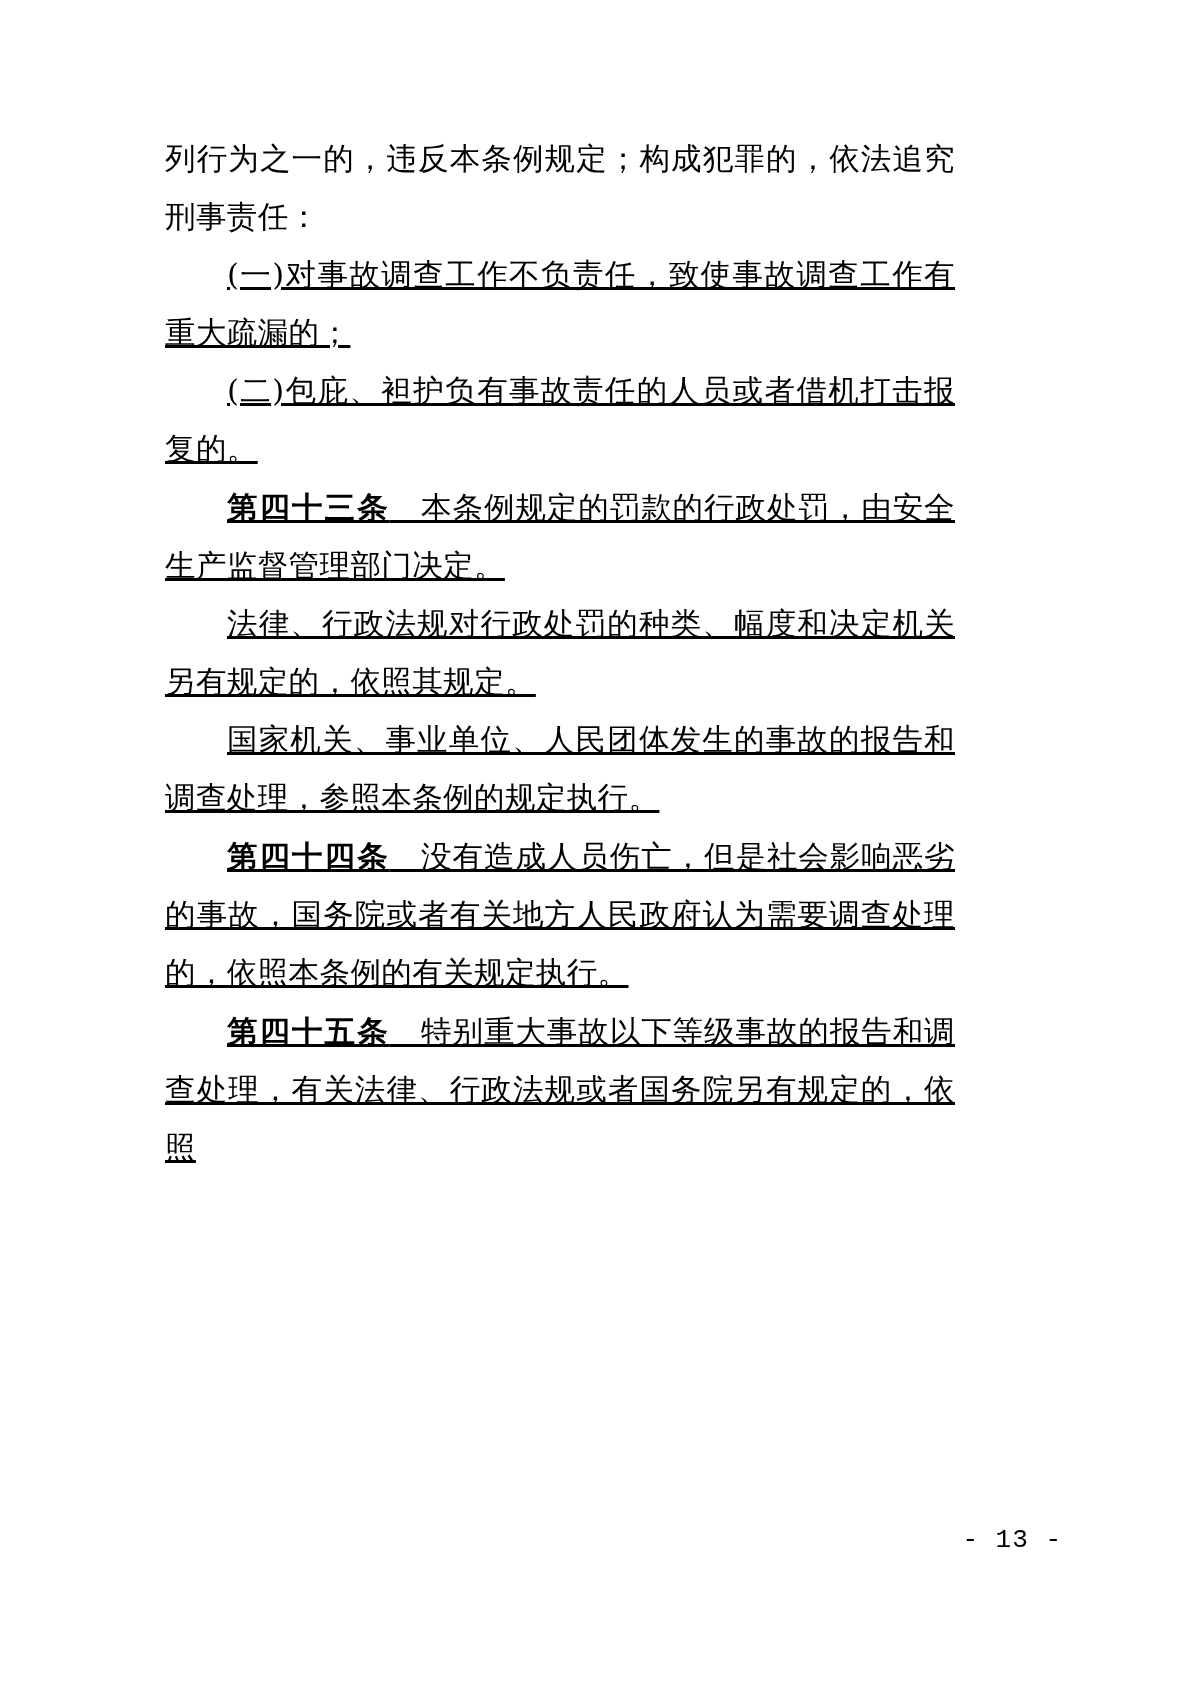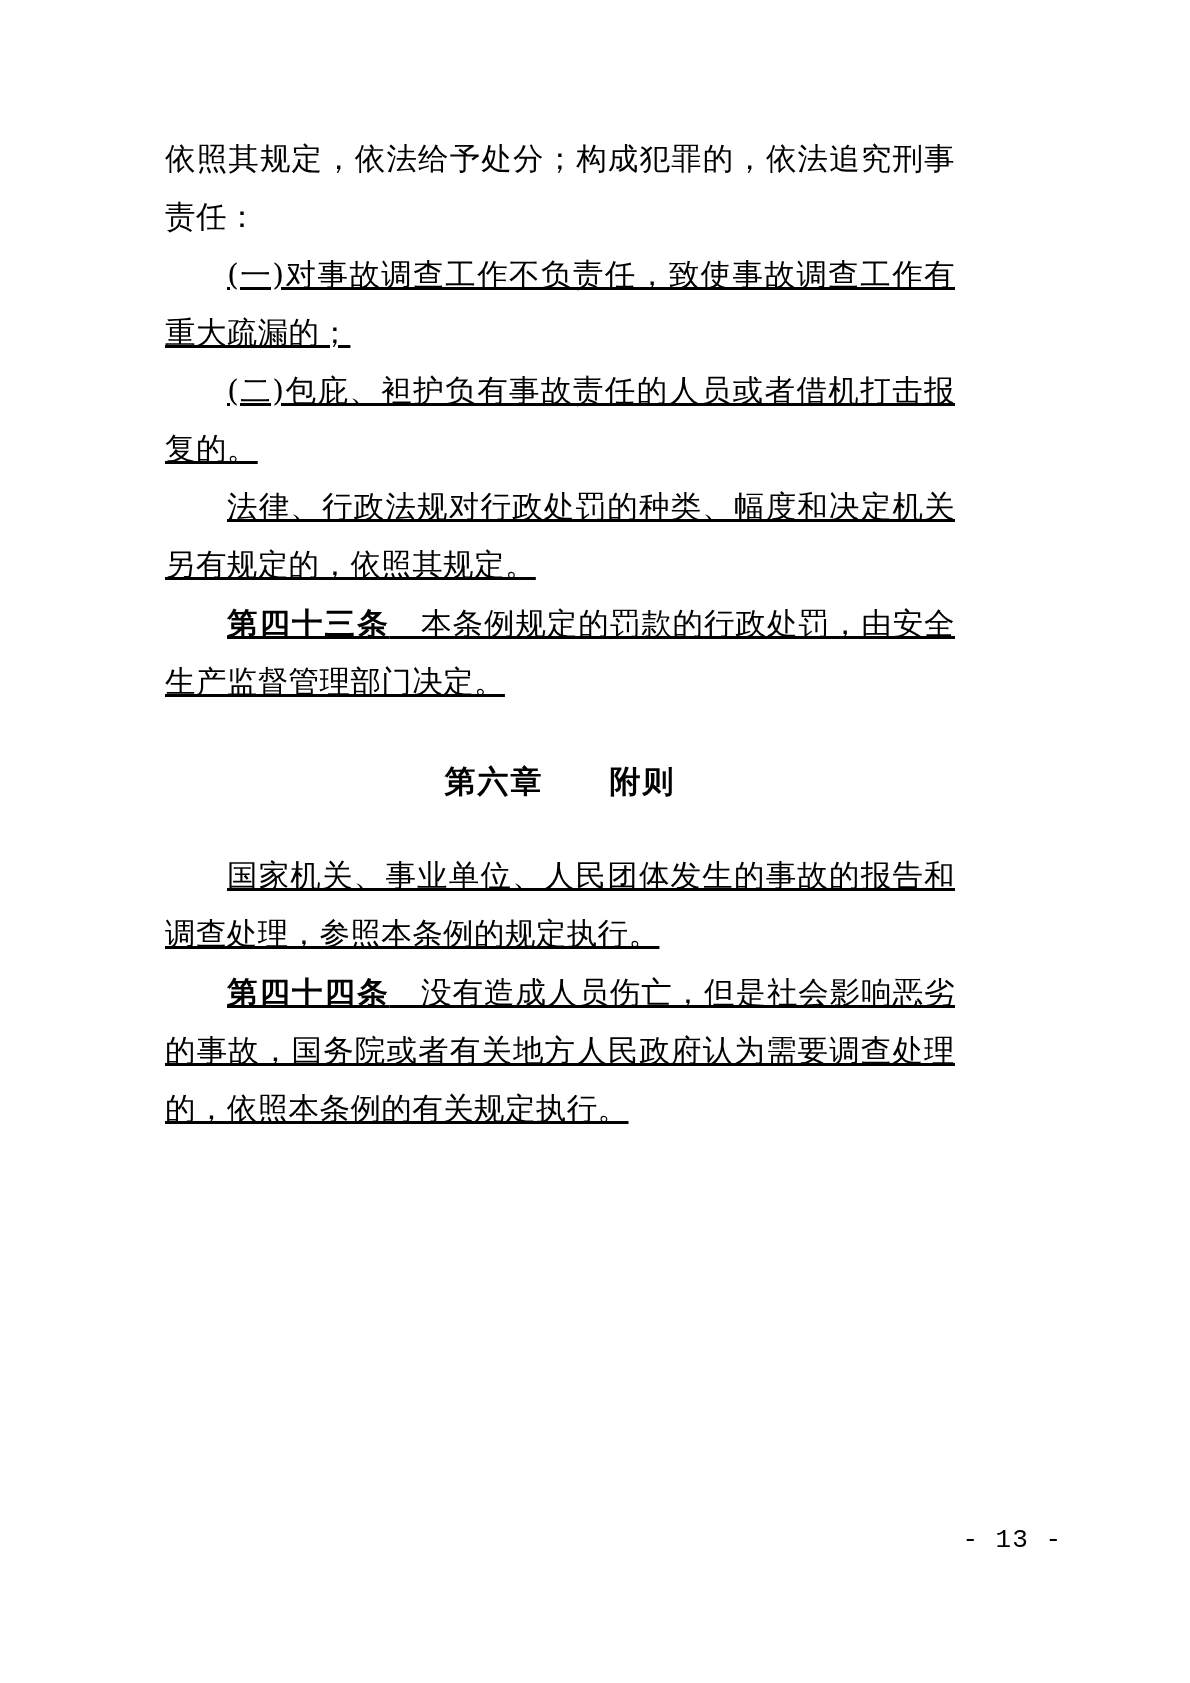--- a/index.html
+++ b/index.html
@@ -58,34 +58,34 @@
     letter-spacing: 1px;
     color: #000;
   }
 </style>
 </head>
 <body>
 
 <div class="page">
   <div class="content">
 
-    <p class="para">依照其规定，依法给予处分；构成犯罪的，依法追究刑事责任：</p>
+    <p class="para">列行为之一的，违反本条例规定；构成犯罪的，依法追究刑事责任：</p>
 
     <p class="para indent">(一)对事故调查工作不负责任，致使事故调查工作有重大疏漏的；</p>
 
     <p class="para indent">(二)包庇、袒护负有事故责任的人员或者借机打击报复的。</p>
 
 
+    <p class="para indent"><span class="article-head">第四十三条</span><span>　本条例规定的罚款的行政处罚，由安全生产监督管理部门决定。</span></p>
+
     <p class="para indent">法律、行政法规对行政处罚的种类、幅度和决定机关另有规定的，依照其规定。</p>
 
-    <p class="para indent"><span class="article-head">第四十三条</span><span>　本条例规定的罚款的行政处罚，由安全生产监督管理部门决定。</span></p>
-
-    <h2 class="chapter">第六章　　附则</h2>
 
     <p class="para indent">国家机关、事业单位、人民团体发生的事故的报告和调查处理，参照本条例的规定执行。</p>
 
     <p class="para indent"><span class="article-head">第四十四条</span><span>　没有造成人员伤亡，但是社会影响恶劣的事故，国务院或者有关地方人民政府认为需要调查处理的，依照本条例的有关规定执行。</span></p>
 
+    <p class="para indent"><span class="article-head">第四十五条</span><span>　特别重大事故以下等级事故的报告和调查处理，有关法律、行政法规或者国务院另有规定的，依照</span></p>
 
   </div>
 
   <div class="page-number">- 13 -</div>
 </div>
 
 </body></html>

